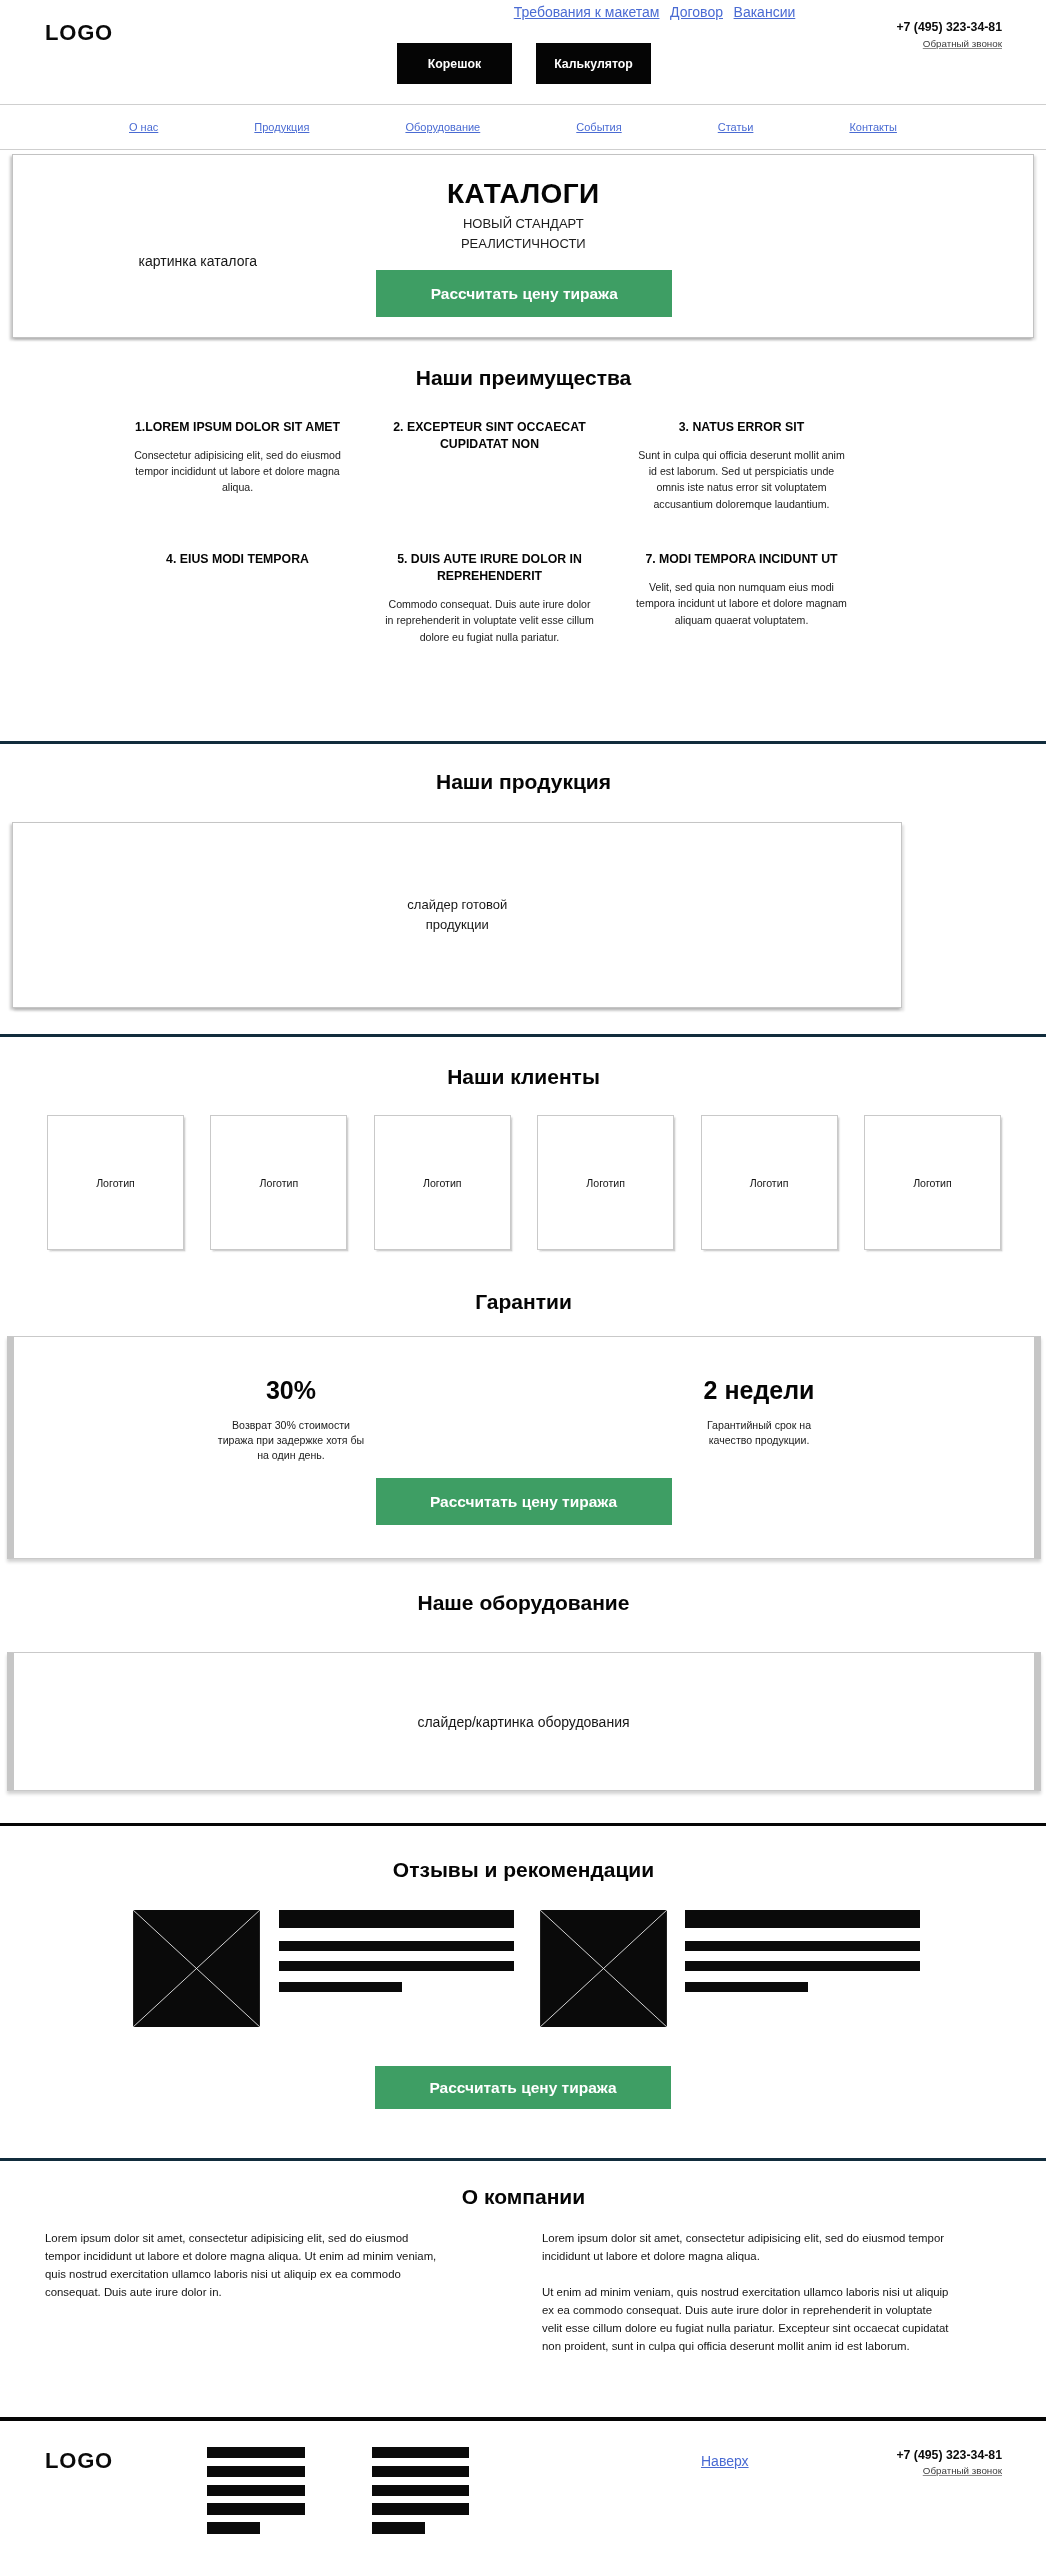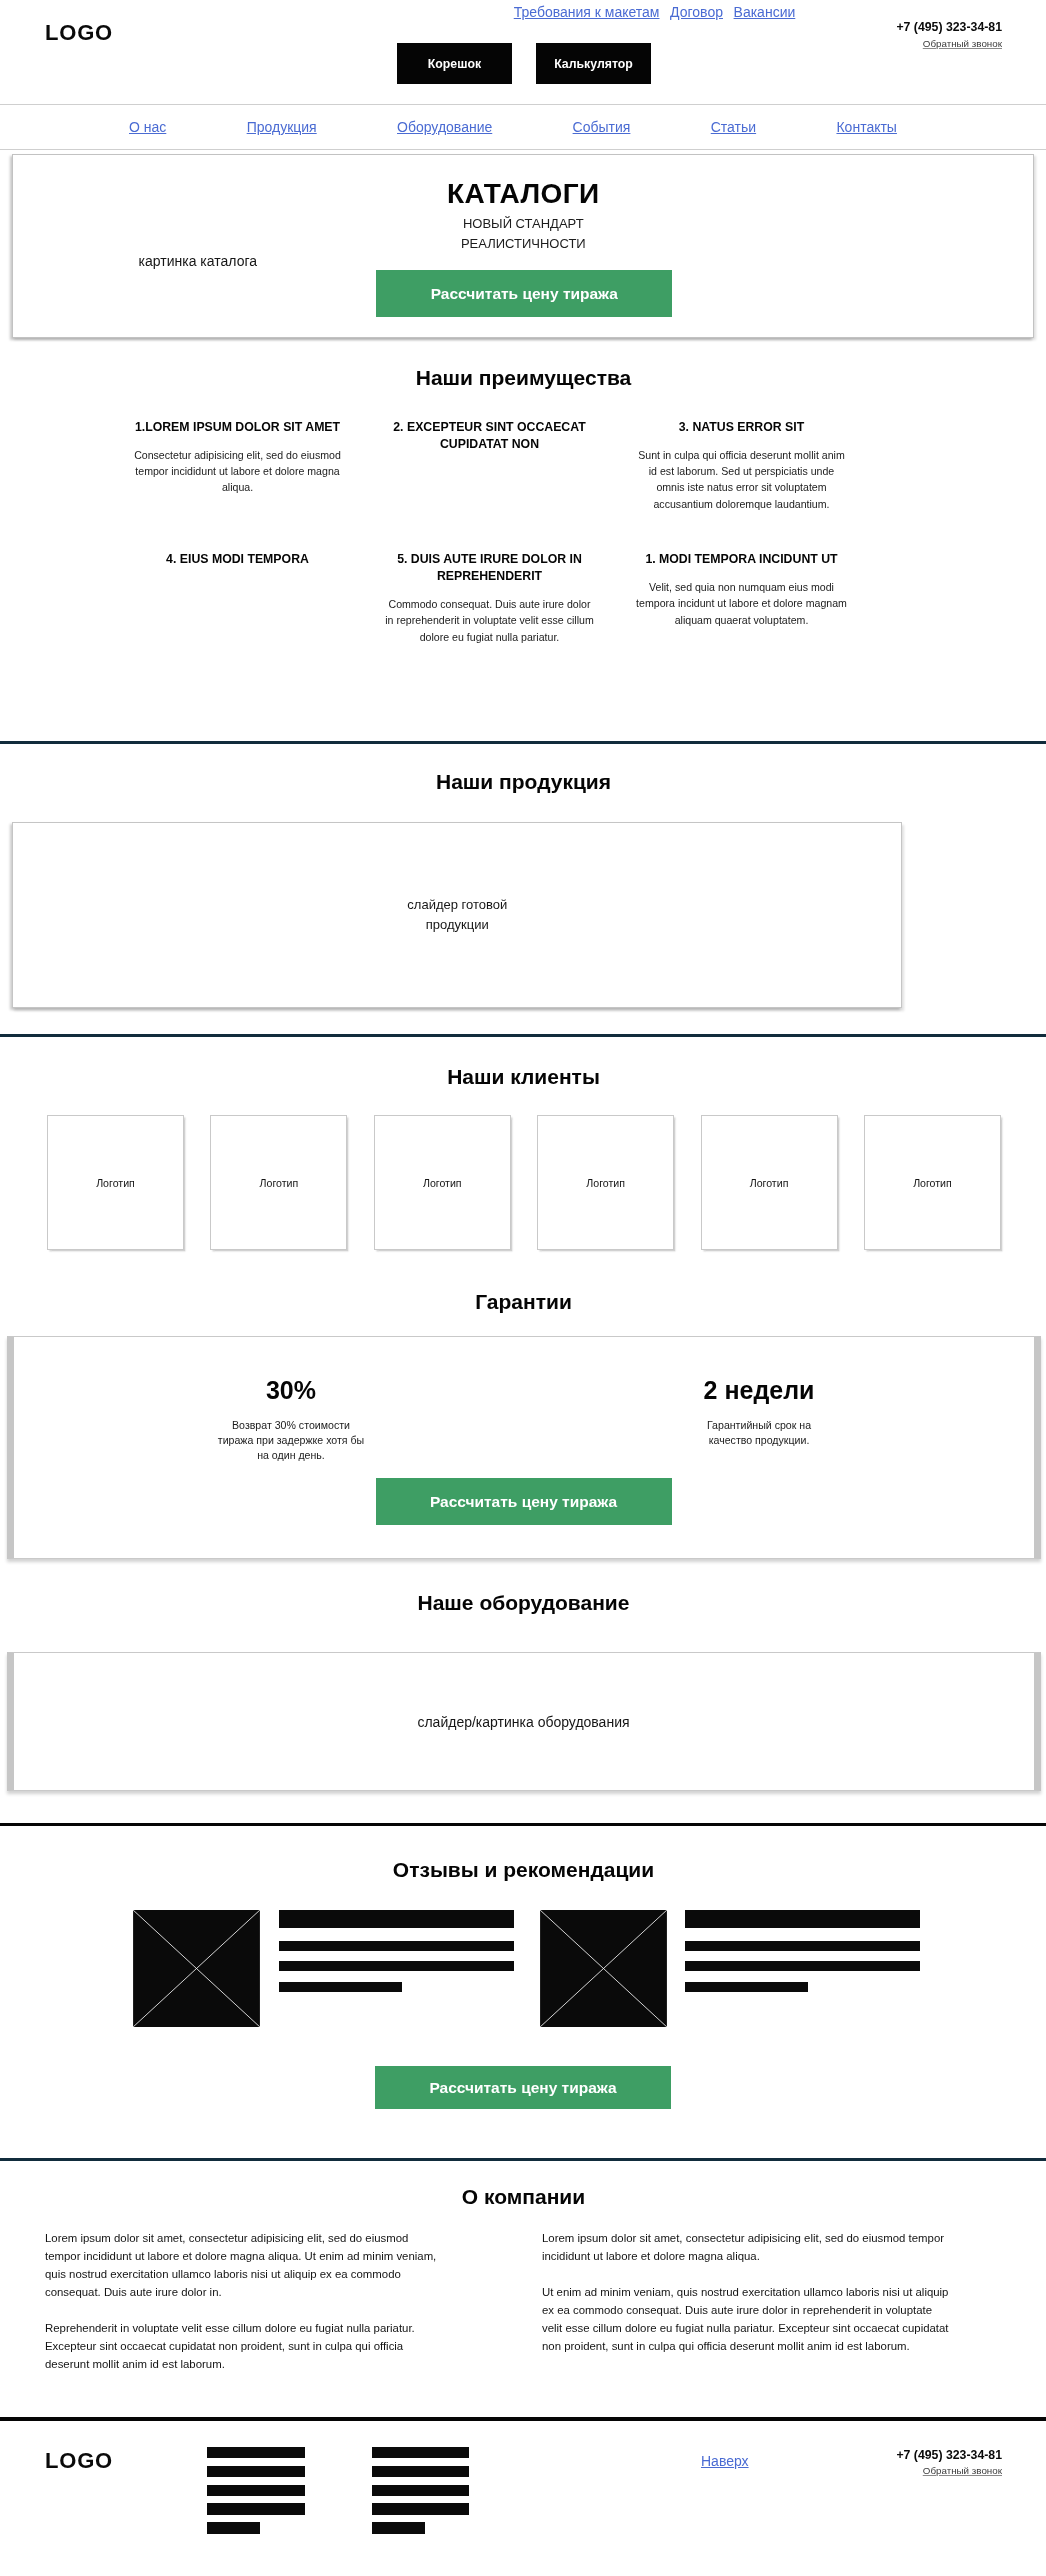--- a/index.html
+++ b/index.html
@@ -26,21 +26,21 @@
   .hdr-contact { right:45px; top:20.4px; text-align:right; }
   .phone { font-size:12.3px; font-weight:bold; color:#0a0a0a; }
   .callback { display:inline-block; margin-top:3.3px; font-size:9.8px; color:#3c3c3c;
     text-decoration:underline; text-decoration-color:#8a8a8a; cursor:pointer; }
 
   
   .nav { top:104px; left:0; width:1047px; height:46px;
     border-top:0.8px solid #cfcfcf; border-bottom:0.8px solid #cfcfcf;
     display:flex; align-items:center; justify-content:space-between;
     padding-left:129px; padding-right:150px; }
-  .nav a.link { font-size:14px; }
+  .nav a.link { font-size:11px; }
 
   
   .hero { left:12.3px; top:154px; width:1022px; height:184px; background:#fff;
     border:0.8px solid #c2c2c2; box-shadow:-1.6px 1.6px 2.5px rgba(0,0,0,.22), 1.6px 1.6px 2.5px rgba(0,0,0,.12); }
   .hero-img-label { position:absolute; left:74px; top:98px; width:221px; text-align:center;
     font-size:14px; color:#161616; }
   .hero-title { position:absolute; left:0; top:23px; width:100%; text-align:center;
     font-size:28px; font-weight:bold; letter-spacing:0.4px; color:#050505; }
   .hero-sub { position:absolute; left:0; top:59px; width:100%; text-align:center;
     font-size:13px; line-height:20.4px; color:#1c1c1c; }
@@ -154,21 +154,21 @@
     <div class="adv-text">Sunt in culpa qui officia deserunt mollit anim id est laborum. Sed ut perspiciatis unde omnis iste natus error sit voluptatem accusantium doloremque laudantium.</div>
   </div>
   <div>
     <div class="adv-title">4. EIUS MODI TEMPORA</div>
   </div>
   <div>
     <div class="adv-title">5. DUIS AUTE IRURE DOLOR IN REPREHENDERIT</div>
     <div class="adv-text">Commodo consequat. Duis aute irure dolor in reprehenderit in voluptate velit esse cillum dolore eu fugiat nulla pariatur.</div>
   </div>
   <div>
-    <div class="adv-title">1. MODI TEMPORA INCID­UNT UT</div>
+    <div class="adv-title">7. MODI TEMPORA INCID­UNT UT</div>
     <div class="adv-text">Velit, sed quia non numquam eius modi tempora incidunt ut labore et dolore magnam aliquam quaerat voluptatem.</div>
   </div>
 </div>
 
 <div class="abs divider div-navy" style="top:741px;"></div>
 <div class="abs h2" style="top:770px;">Наши продукция</div>
 <div class="abs slider-box" style="top:822px; height:186px;">
   <div style="width:131px;">слайдер готовой продукции</div>
 </div>
 
@@ -226,21 +226,20 @@
   <div class="bar bar-thin"></div>
   <div class="bar bar-thin bar-short"></div>
 </div>
 
 <button class="abs cta" style="left:375px; top:2066px; height:43px;">Рассчитать цену тиража</button>
 
 <div class="abs divider div-navy" style="top:2158px;"></div>
 <div class="abs h2" style="top:2185px;">О компании</div>
 <div class="about-col" style="left:45px; width:402px;">
   <p>Lorem ipsum dolor sit amet, consectetur adipisicing elit, sed do eiusmod tempor incididunt ut labore et dolore magna aliqua. Ut enim ad minim veniam, quis nostrud exercitation ullamco laboris nisi ut aliquip ex ea commodo consequat. Duis aute irure dolor in.</p>
-  <p>Reprehenderit in voluptate velit esse cillum dolore eu fugiat nulla pariatur. Excepteur sint occaecat cupidatat non proident, sunt in culpa qui officia deserunt mollit anim id est laborum.</p>
 </div>
 <div class="about-col" style="left:542px; width:409px;">
   <p>Lorem ipsum dolor sit amet, consectetur adipisicing elit, sed do eiusmod tempor incididunt ut labore et dolore magna aliqua.</p>
   <p>Ut enim ad minim veniam, quis nostrud exercitation ullamco laboris nisi ut aliquip ex ea commodo consequat. Duis aute irure dolor in reprehenderit in voluptate velit esse cillum dolore eu fugiat nulla pariatur. Excepteur sint occaecat cupidatat non proident, sunt in culpa qui officia deserunt mollit anim id est laborum.</p>
 </div>
 
 <div class="abs divider div-black" style="top:2417px; height:4.1px;"></div>
 <div class="abs logo" style="left:45px; top:2448px;">LOGO</div>
 <div class="fbars" style="left:207px;">
   <div class="fbar"></div>

